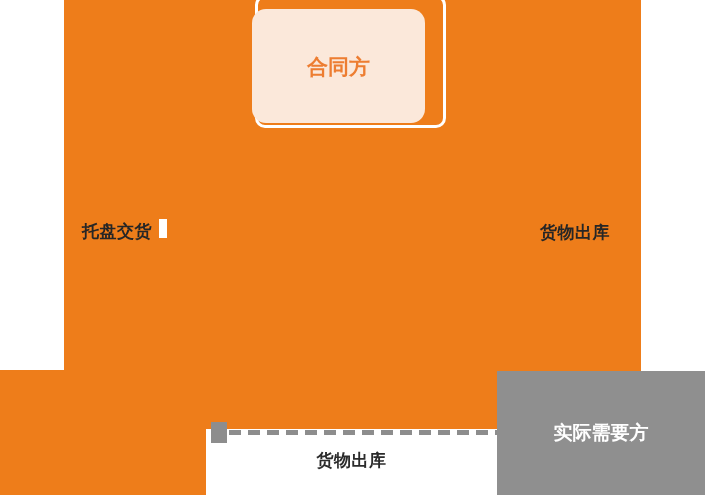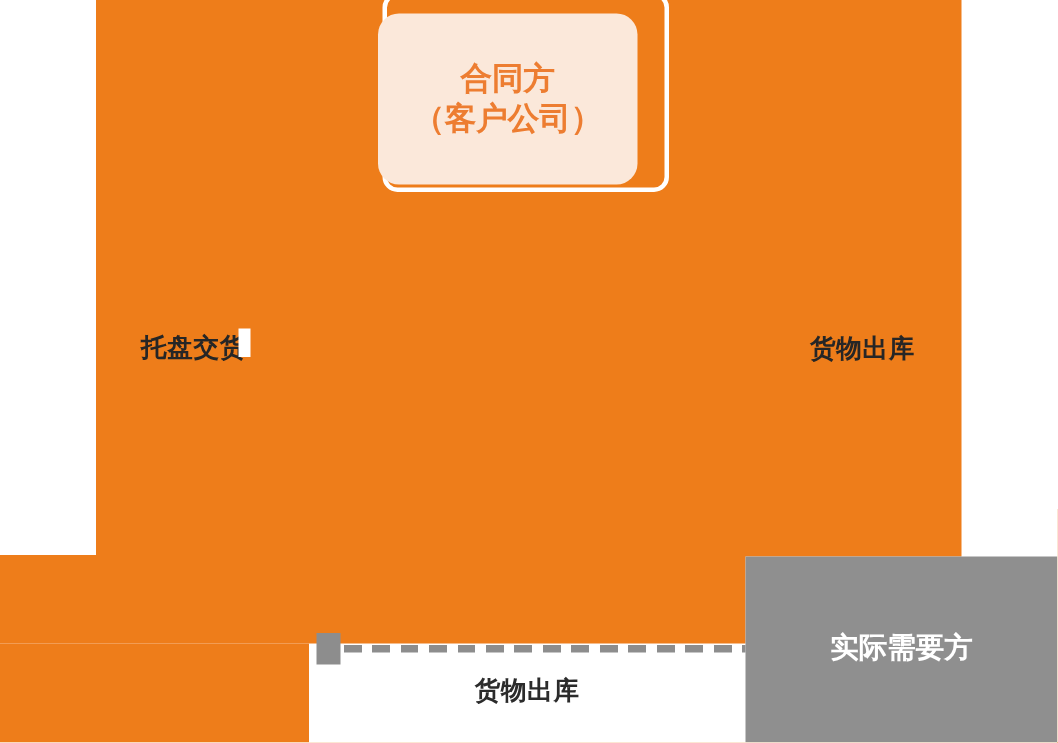--- a/index.html
+++ b/index.html
@@ -67,21 +67,21 @@
   .kpp-label{
     color:var(--white);font-weight:bold;font-size:25px;letter-spacing:1px;
   }
   
   .flow-label{
     position:absolute;
     font-weight:bold;font-size:17px;letter-spacing:0.5px;
     color:var(--dark-text);
     white-space:nowrap;
   }
-  .label-pallet-delivery{left:94px;top:220px;}
+  .label-pallet-delivery{left:82px;top:220px;}
   .label-goods-outbound{left:540px;top:221px;}
   .label-pallet-recovery{left:206px;top:449px;width:291px;text-align:center;color:#2b2b2b;}
   .caret-artifact{
     position:absolute;left:159px;top:219px;width:8px;height:19px;
     background:var(--white);
   }
   
   .dash-line{
     position:absolute;left:229px;top:430px;width:268px;height:5px;
     background:repeating-linear-gradient(90deg,
@@ -99,21 +99,20 @@
 <div class="stage">
 
   <div class="orange-top"></div>
   <div class="orange-mid"></div>
   <div class="orange-bottom-left"></div>
 
   <div class="contract-outline"></div>
 
   <div class="contract-box">
     <div>合同方</div>
-    <div>（客户公司）</div>
   </div>
 
   <div class="flow-label label-pallet-delivery">托盘交货</div>
   <div class="caret-artifact"></div>
   <div class="flow-label label-goods-outbound">货物出库</div>
 
   <div class="demand-box">
     <div>实际需要方</div>
   </div>
 

